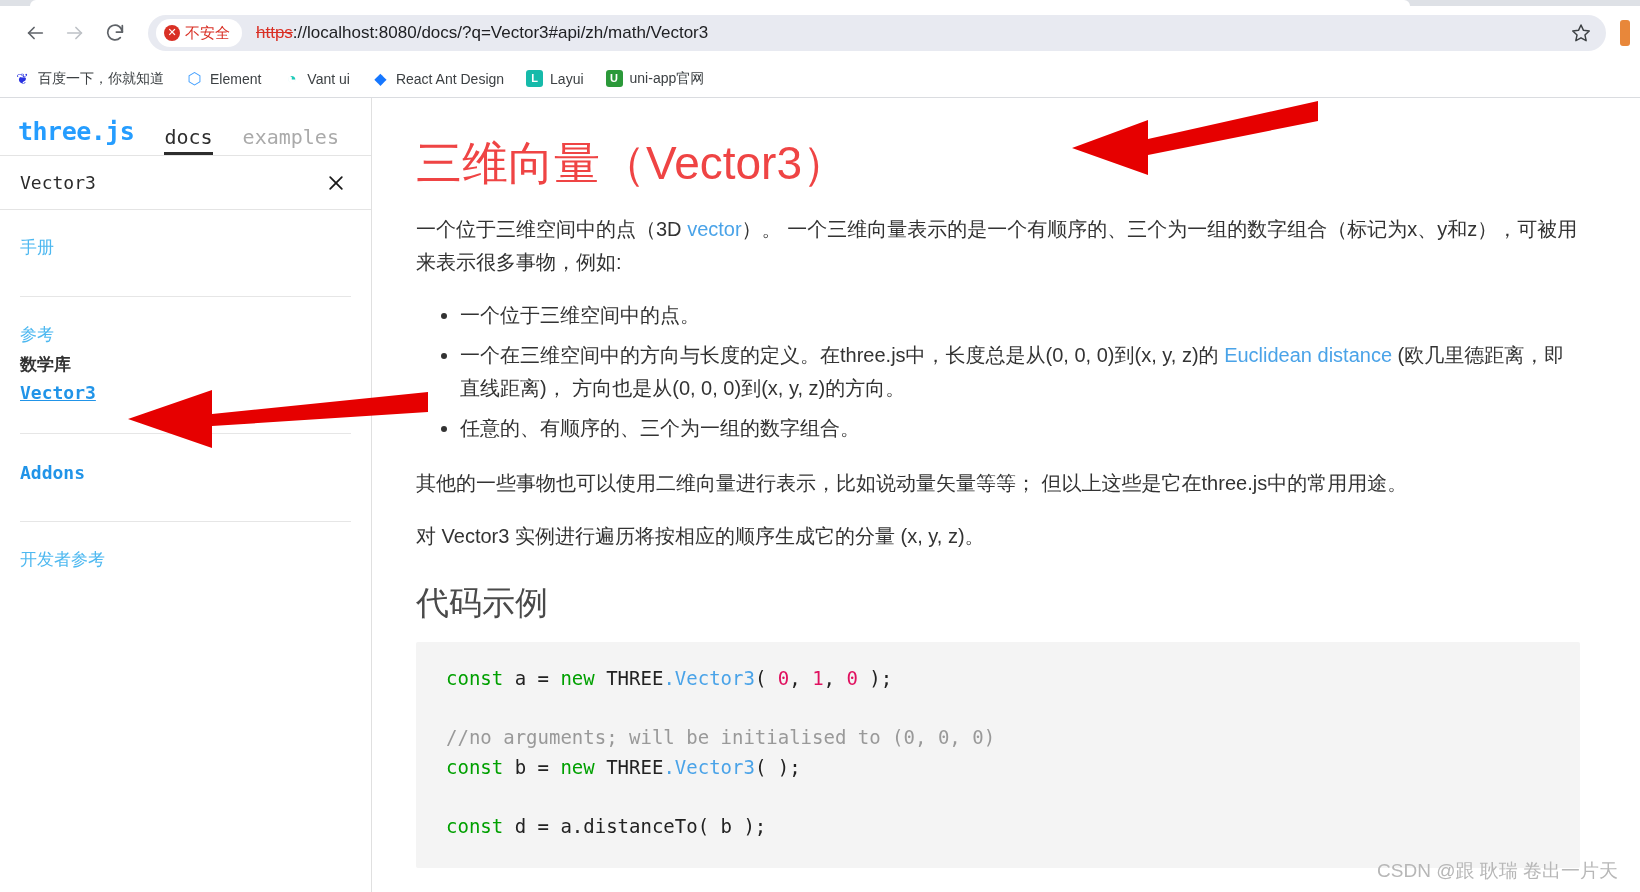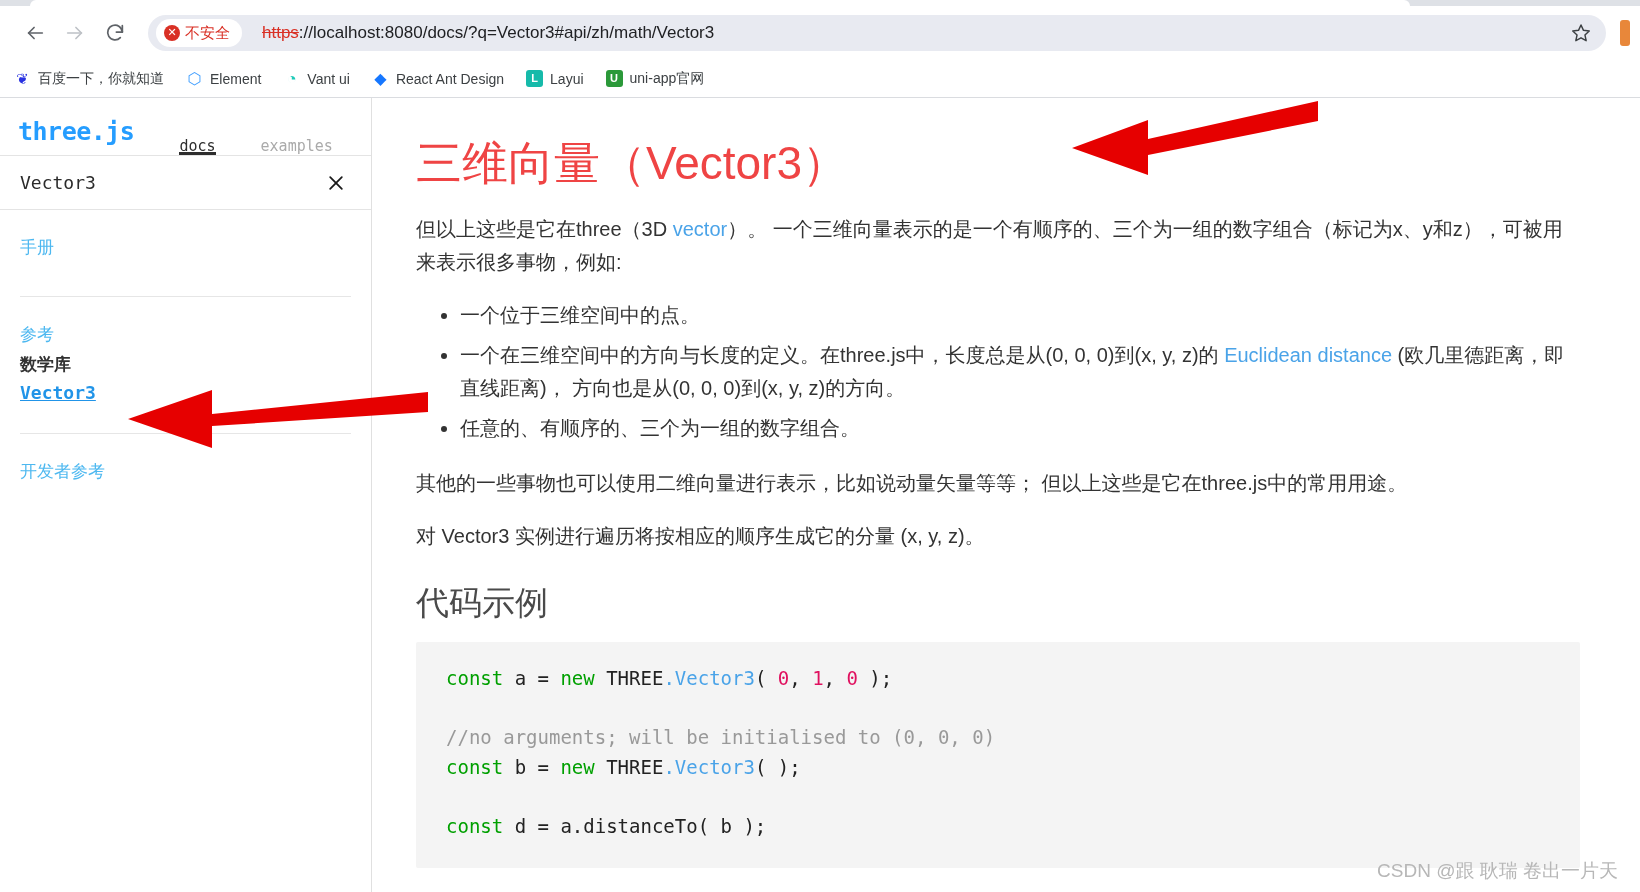--- a/index.html
+++ b/index.html
@@ -78,21 +78,21 @@
     font-family: "DejaVu Sans", sans-serif;
     flex: none;
   }
   .security-text {
     color: #d93025;
     font-size: 15px;
     white-space: nowrap;
     font-family: "DejaVu Sans", sans-serif;
   }
   .url-text {
-    margin-left: 20px;
+    margin-left: 14px;
     font-size: 17px;
     color: #202124;
     white-space: nowrap;
     overflow: hidden;
     font-family: "Liberation Sans", sans-serif;
   }
   .url-scheme {
     color: #d93025;
     text-decoration: line-through;
   }
@@ -167,36 +167,36 @@
     border-right: 1px solid #e0e0e0;
     background: #fff;
     height: 100%;
     position: relative;
   }
   .sidebar-head {
     height: 58px;
     display: flex;
     align-items: flex-end;
     padding: 0 0 0 18px;
-    gap: 45px;
+    gap: 30px;
     border-bottom: 1px solid #e4e4e4;
   }
   .brand {
     font-family: "DejaVu Sans Mono", monospace;
     font-size: 25px;
     font-weight: bold;
     color: #259dff;
     letter-spacing: -0.5px;
     padding-bottom: 9px;
   }
   .navtab {
     font-family: "DejaVu Sans Mono", monospace;
-    font-size: 15px;
+    font-size: 20px;
     color: #aaaaaa;
-    padding-bottom: 0;
+    padding-bottom: 6px;
     position: relative;
   }
   .navtab.active {
     color: #2d2d2d;
   }
   .navtab.active::after {
     content: "";
     position: absolute;
     left: 0; right: 0; bottom: 0;
     height: 3px;
@@ -434,29 +434,32 @@
       <div class="nav-content">
         <div class="nav-section">
           <p class="nav-h">手册</p>
         </div>
         <div class="nav-section">
           <p class="nav-h">参考</p>
           <p class="nav-sub">数学库</p>
           <a class="nav-link" href="#">Vector3</a>
         </div>
         <div class="nav-section">
+          <p class="nav-h bold-blue">Addons</p>
+        </div>
+        <div class="nav-section">
           <p class="nav-h">开发者参考</p>
         </div>
       </div>
     </div>
 
     <div class="main">
       <h1 class="doc-h1">三维向量（Vector3）</h1>
 
-      <p class="doc-p"><span>但以上这些是它在three（3D </span><a class="doc-link" href="#">vector</a><span>）。 一个三维向量表示的是一个有顺序的、三个为一组的数字组合（标记为x、y和z），可被用来表示很多事物，例如:</span></p>
+      <p class="doc-p"><span>一个位于三维空间中的点（3D </span><a class="doc-link" href="#">vector</a><span>）。 一个三维向量表示的是一个有顺序的、三个为一组的数字组合（标记为x、y和z），可被用来表示很多事物，例如:</span></p>
 
       <ul class="doc-ul">
         <li><span>一个位于三维空间中的点。</span></li>
         <li><span>一个在三维空间中的方向与长度的定义。在three.js中，长度总是从(0, 0, 0)到(x, y, z)的 </span><a class="doc-link" href="#">Euclidean distance</a><span> (欧几里德距离，即直线距离)， 方向也是从(0, 0, 0)到(x, y, z)的方向。</span></li>
         <li><span>任意的、有顺序的、三个为一组的数字组合。</span></li>
       </ul>
 
       <p class="doc-p">其他的一些事物也可以使用二维向量进行表示，比如说动量矢量等等； 但以上这些是它在three.js中的常用用途。</p>
       <p class="doc-p">对 Vector3 实例进行遍历将按相应的顺序生成它的分量 (x, y, z)。</p>
 

